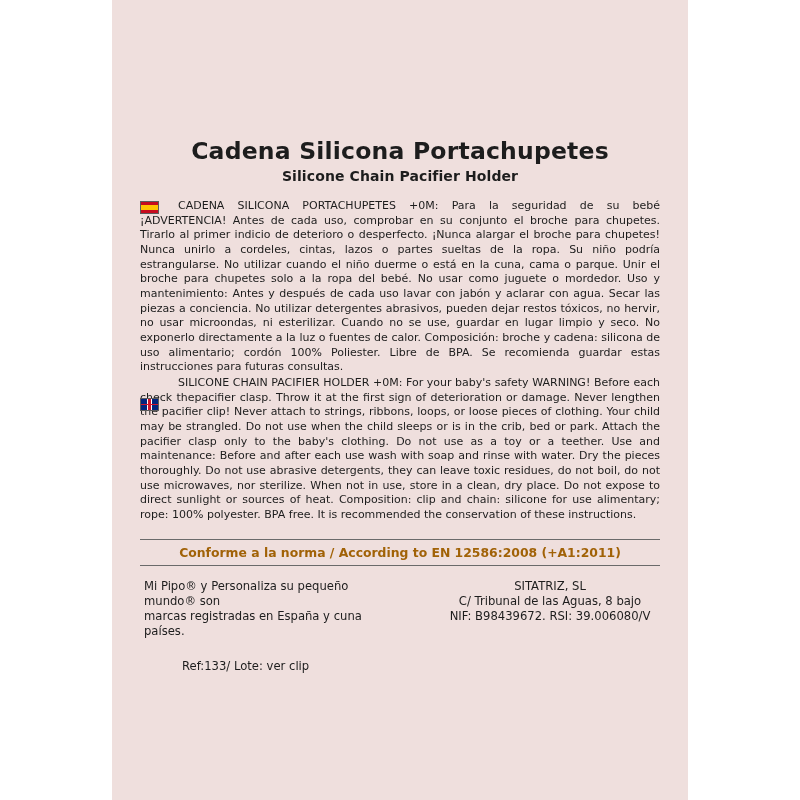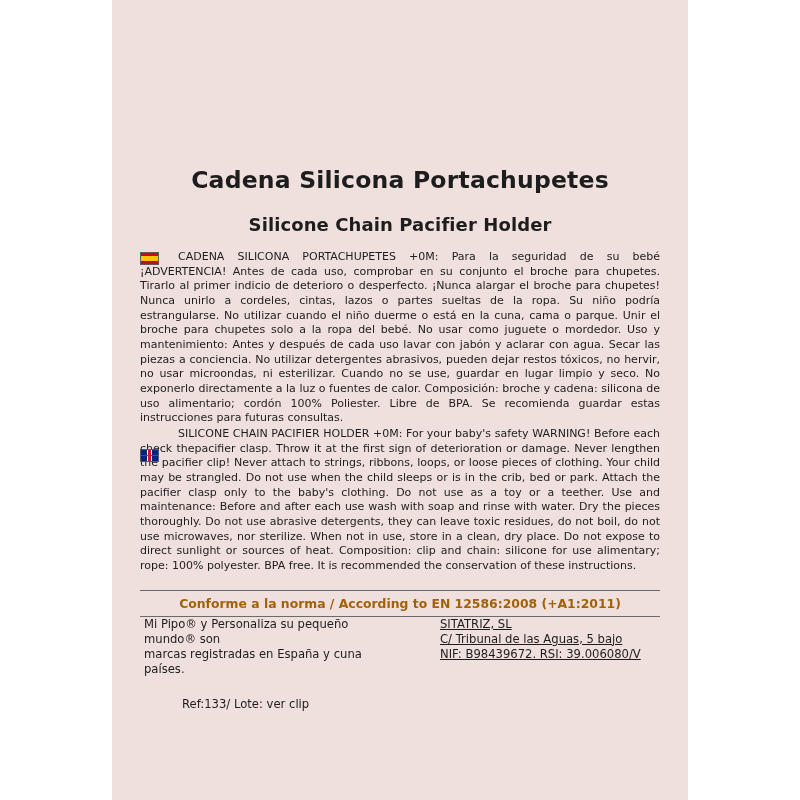--- a/index.html
+++ b/index.html
@@ -18,38 +18,38 @@
     width: 576px;
     height: 800px;
     background: #efdfdd;
     box-sizing: border-box;
   }
 
   .inner {
     position: absolute;
     left: 28px;
     right: 28px;
-    top: 168px;
+    top: 139px;
   }
 
   .title {
     text-align: center;
     font-size: 23.5px;
     font-weight: bold;
     color: #1d1d1d;
     letter-spacing: 0.2px;
     line-height: 1.1;
   }
 
   .subtitle {
     text-align: center;
-    font-size: 18px;
+    font-size: 14px;
     font-weight: bold;
     color: #1d1d1d;
-    margin-top: 20px;
+    margin-top: 3px;
     letter-spacing: 0.1px;
   }
 
   .body-block {
     margin-top: 15px;
     font-size: 11px;
     line-height: 1.335;
     color: #1d1d1d;
     text-align: justify;
   }
@@ -110,41 +110,41 @@
     border-top: 1.4px solid #6a6a6a;
     border-bottom: 1.4px solid #6a6a6a;
     padding: 5px 0 5px 0;
     text-align: center;
     font-size: 12.4px;
     font-weight: bold;
     color: #a16207;
   }
 
   .footer {
+    margin-top: 13px;
     display: flex;
     justify-content: space-between;
     align-items: flex-start;
     font-size: 11.6px;
     color: #1d1d1d;
     line-height: 1.3;
     gap: 36px;
   }
 
   .footer-left {
     width: 300px;
   }
 
   .footer-left .trademark {
     padding-left: 4px;
   }
 
   .footer-right {
-    text-align: left;
+    text-align: center;
     width: 250px;
-    text-decoration: underline;
   }
 
   .ref {
     margin-top: 20px;
     padding-left: 42px;
     font-size: 11.6px;
     color: #1d1d1d;
   }
 </style>
 </head>
@@ -173,21 +173,21 @@
 
     <div class="norm">Conforme a la norma / According to EN 12586:2008 (+A1:2011)</div>
 
     <div class="footer">
       <div class="footer-left">
         <div class="trademark">Mi Pipo® y Personaliza su pequeño mundo® son</div>
         <div class="trademark">marcas registradas en España y cuna países.</div>
       </div>
       <div class="footer-right">
         <div>SITATRIZ, SL</div>
-        <div>C/ Tribunal de las Aguas, 5 bajo</div>
+        <div>C/ Tribunal de las Aguas, 8 bajo</div>
         <div>NIF: B98439672. RSI: 39.006080/V</div>
       </div>
     </div>
 
     <div class="ref">Ref:133/ Lote: ver clip</div>
 
   </div>
 </div>
 
 </body></html>

